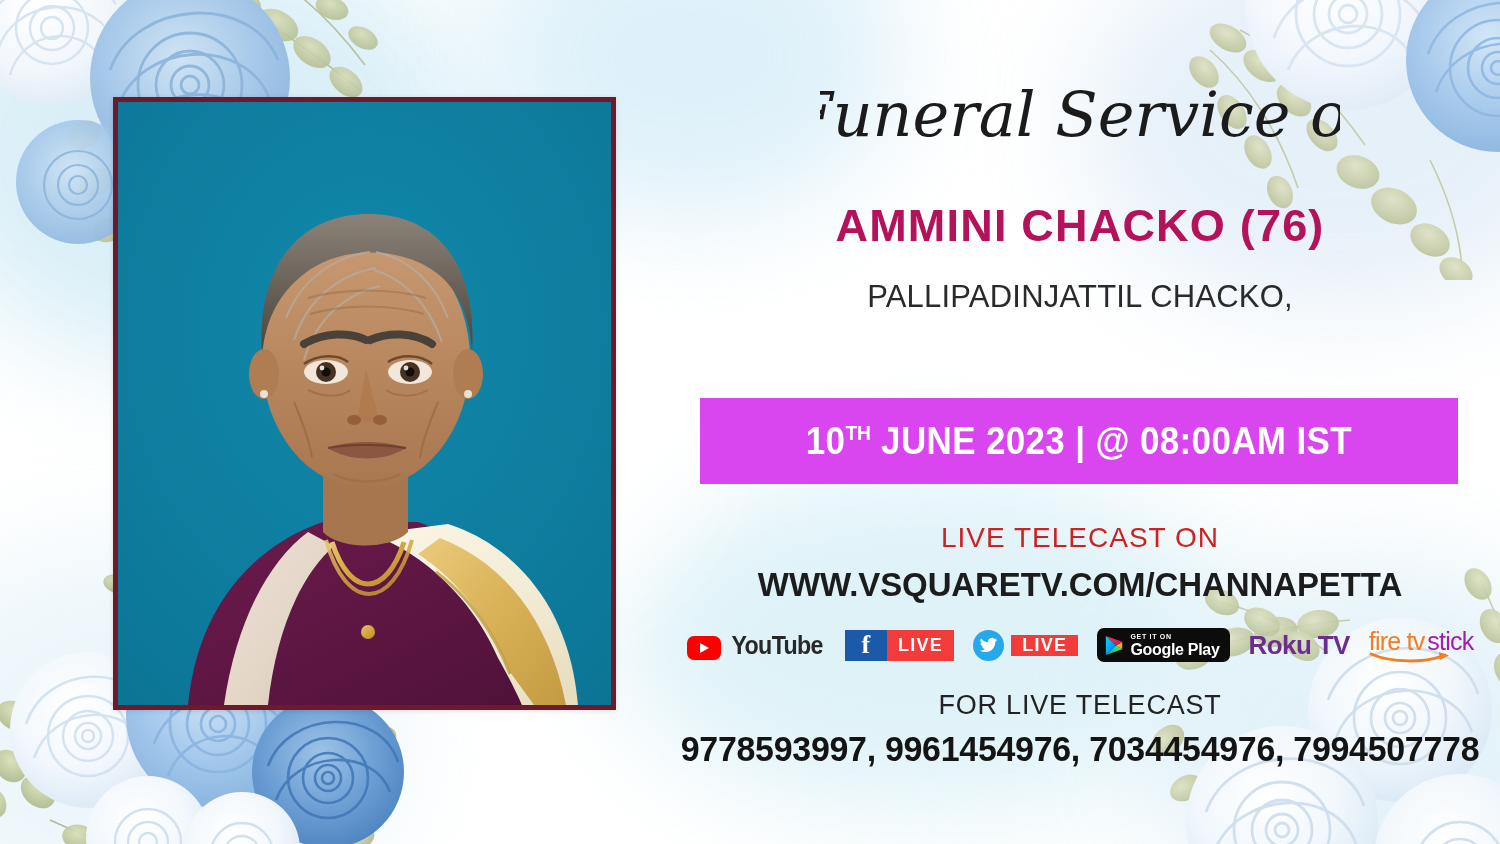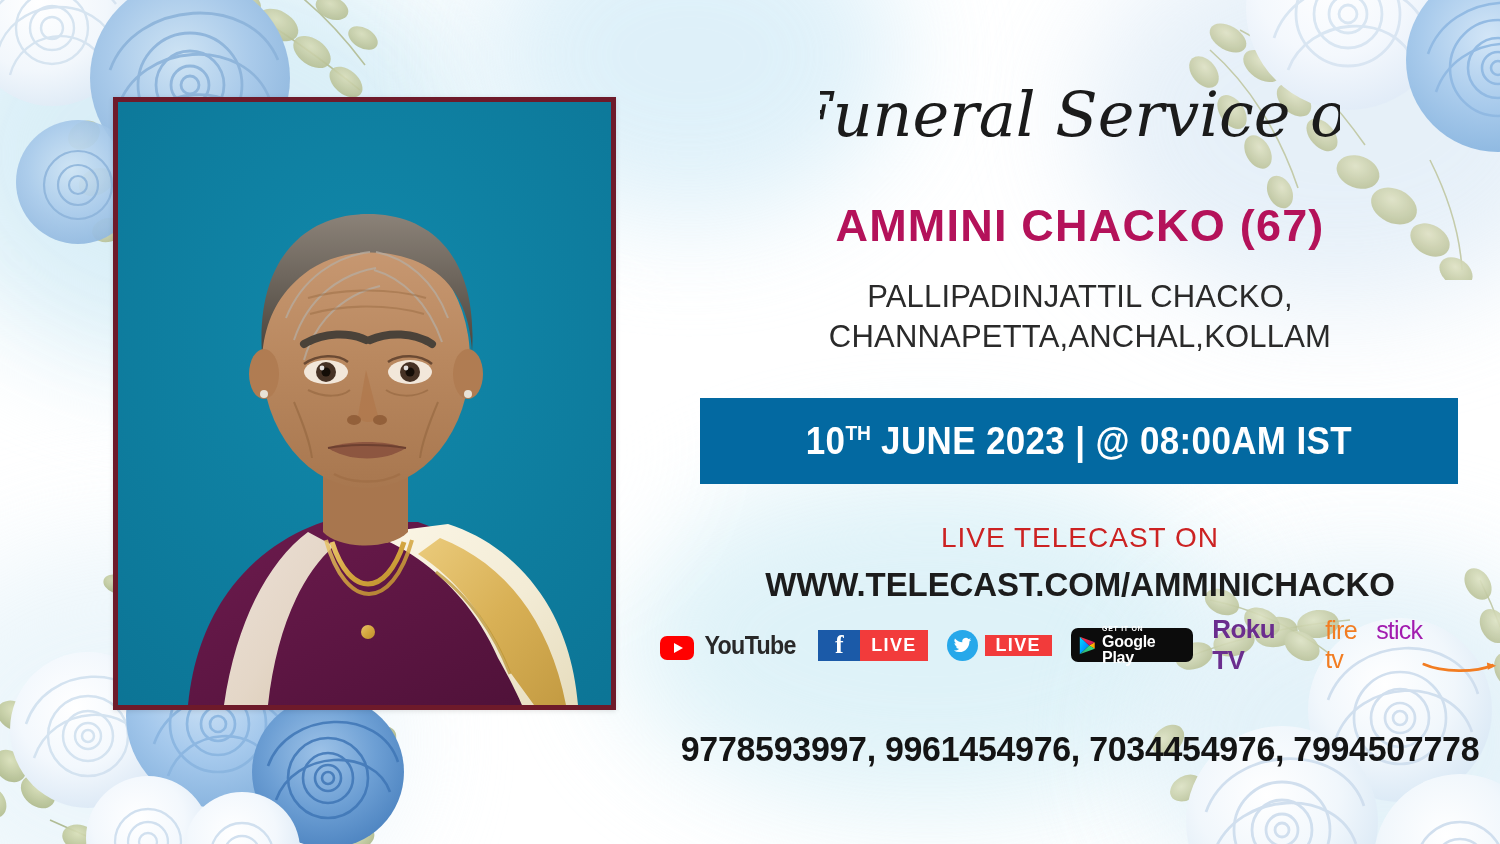--- a/index.html
+++ b/index.html
@@ -88,21 +88,21 @@
     line-height:1.28;
     color:#2a2a2a;
     letter-spacing:.2px;
   }
   #address .addr-line { display:block; }
 
   #date-banner {
     position:absolute;
     left:40px; top:398px;
     width:758px; height:86px;
-    background:#0369a1;
+    background:#d946ef;
     display:flex;
     align-items:center;
     justify-content:center;
   }
   #date-banner-text {
     color:#ffffff;
     font-size:38px;
     font-weight:bold;
     letter-spacing:.4px;
     transform:scaleX(.92);
@@ -198,21 +198,21 @@
   .gp-big { font-size:16px; letter-spacing:-.3px; font-family:"Liberation Sans", sans-serif; }
 
   
   .roku-word {
     font-size:26px; font-weight:bold; color:#6b2d8e;
     letter-spacing:-.6px;
   }
   .roku-word .tv { color:#6b2d8e; }
 
   
-  .fire-wrap { position:relative; display:flex; align-items:flex-end; }
+  .fire-wrap { position:relative; display:flex; flex-direction:column; align-items:flex-start; }
   .fire-line { display:flex; align-items:baseline; gap:3px; }
   .fire-a { font-size:25px; color:#f27d22; letter-spacing:-.8px; }
   .fire-c { font-size:25px; color:#a21caf; letter-spacing:-.8px; }
   .fire-arrow { margin-top:-4px; width:84px; height:12px; }
 
   #for-live-telecast {
     position:absolute;
     left:0; top:690px; width:840px;
     text-align:center;
     color:#222;
@@ -664,34 +664,33 @@
   </div>
 
   <div id="content">
 
     <div id="script-title">
       <svg width="520" height="110" viewBox="0 0 520 110">
         <text x="260" y="78" text-anchor="middle" font-family="'DejaVu Serif', serif" font-size="62" font-style="italic" fill="#1b1b1b">Funeral Service of</text>
       </svg>
     </div>
 
-    <div id="deceased-name">AMMINI CHACKO (67)</div>
+    <div id="deceased-name">AMMINI CHACKO (76)</div>
 
     <div id="address">
       <span class="addr-line">PALLIPADINJATTIL CHACKO,</span>
-      <span class="addr-line">CHANNAPETTA,ANCHAL,KOLLAM</span>
     </div>
 
     <div id="date-banner">
       <div id="date-banner-text"><span>10</span><sup>TH</sup><span> JUNE 2023 | @ 08:00AM IST</span></div>
     </div>
 
     <div id="live-telecast-on">LIVE TELECAST ON</div>
 
-    <div id="stream-url">WWW.TELECAST.COM/AMMINICHACKO</div>
+    <div id="stream-url">WWW.VSQUARETV.COM/CHANNAPETTA</div>
 
     <div id="platforms">
 
       <div class="plat">
         <div class="yt-badge">
           <span class="yt-play">
               <i></i>
             </span>
           <span class="yt-word">YouTube</span>
         </div>
@@ -760,17 +759,18 @@
           </span>
           <svg class="fire-arrow" viewBox="0 0 84 12">
             <path d="M2 2 C22 11 58 11 76 3" stroke="#f27d22" stroke-width="3" fill="none" stroke-linecap="round"></path>
             <path d="M70 0 L80 3.5 L71 8 Z" fill="#f27d22"></path>
           </svg>
         </span>
       </div>
 
     </div>
 
+    <div id="for-live-telecast">FOR LIVE TELECAST</div>
 
     <div id="phone-numbers">9778593997, 9961454976, 7034454976, 7994507778</div>
 
   </div>
 </div>
 
 </body></html>

